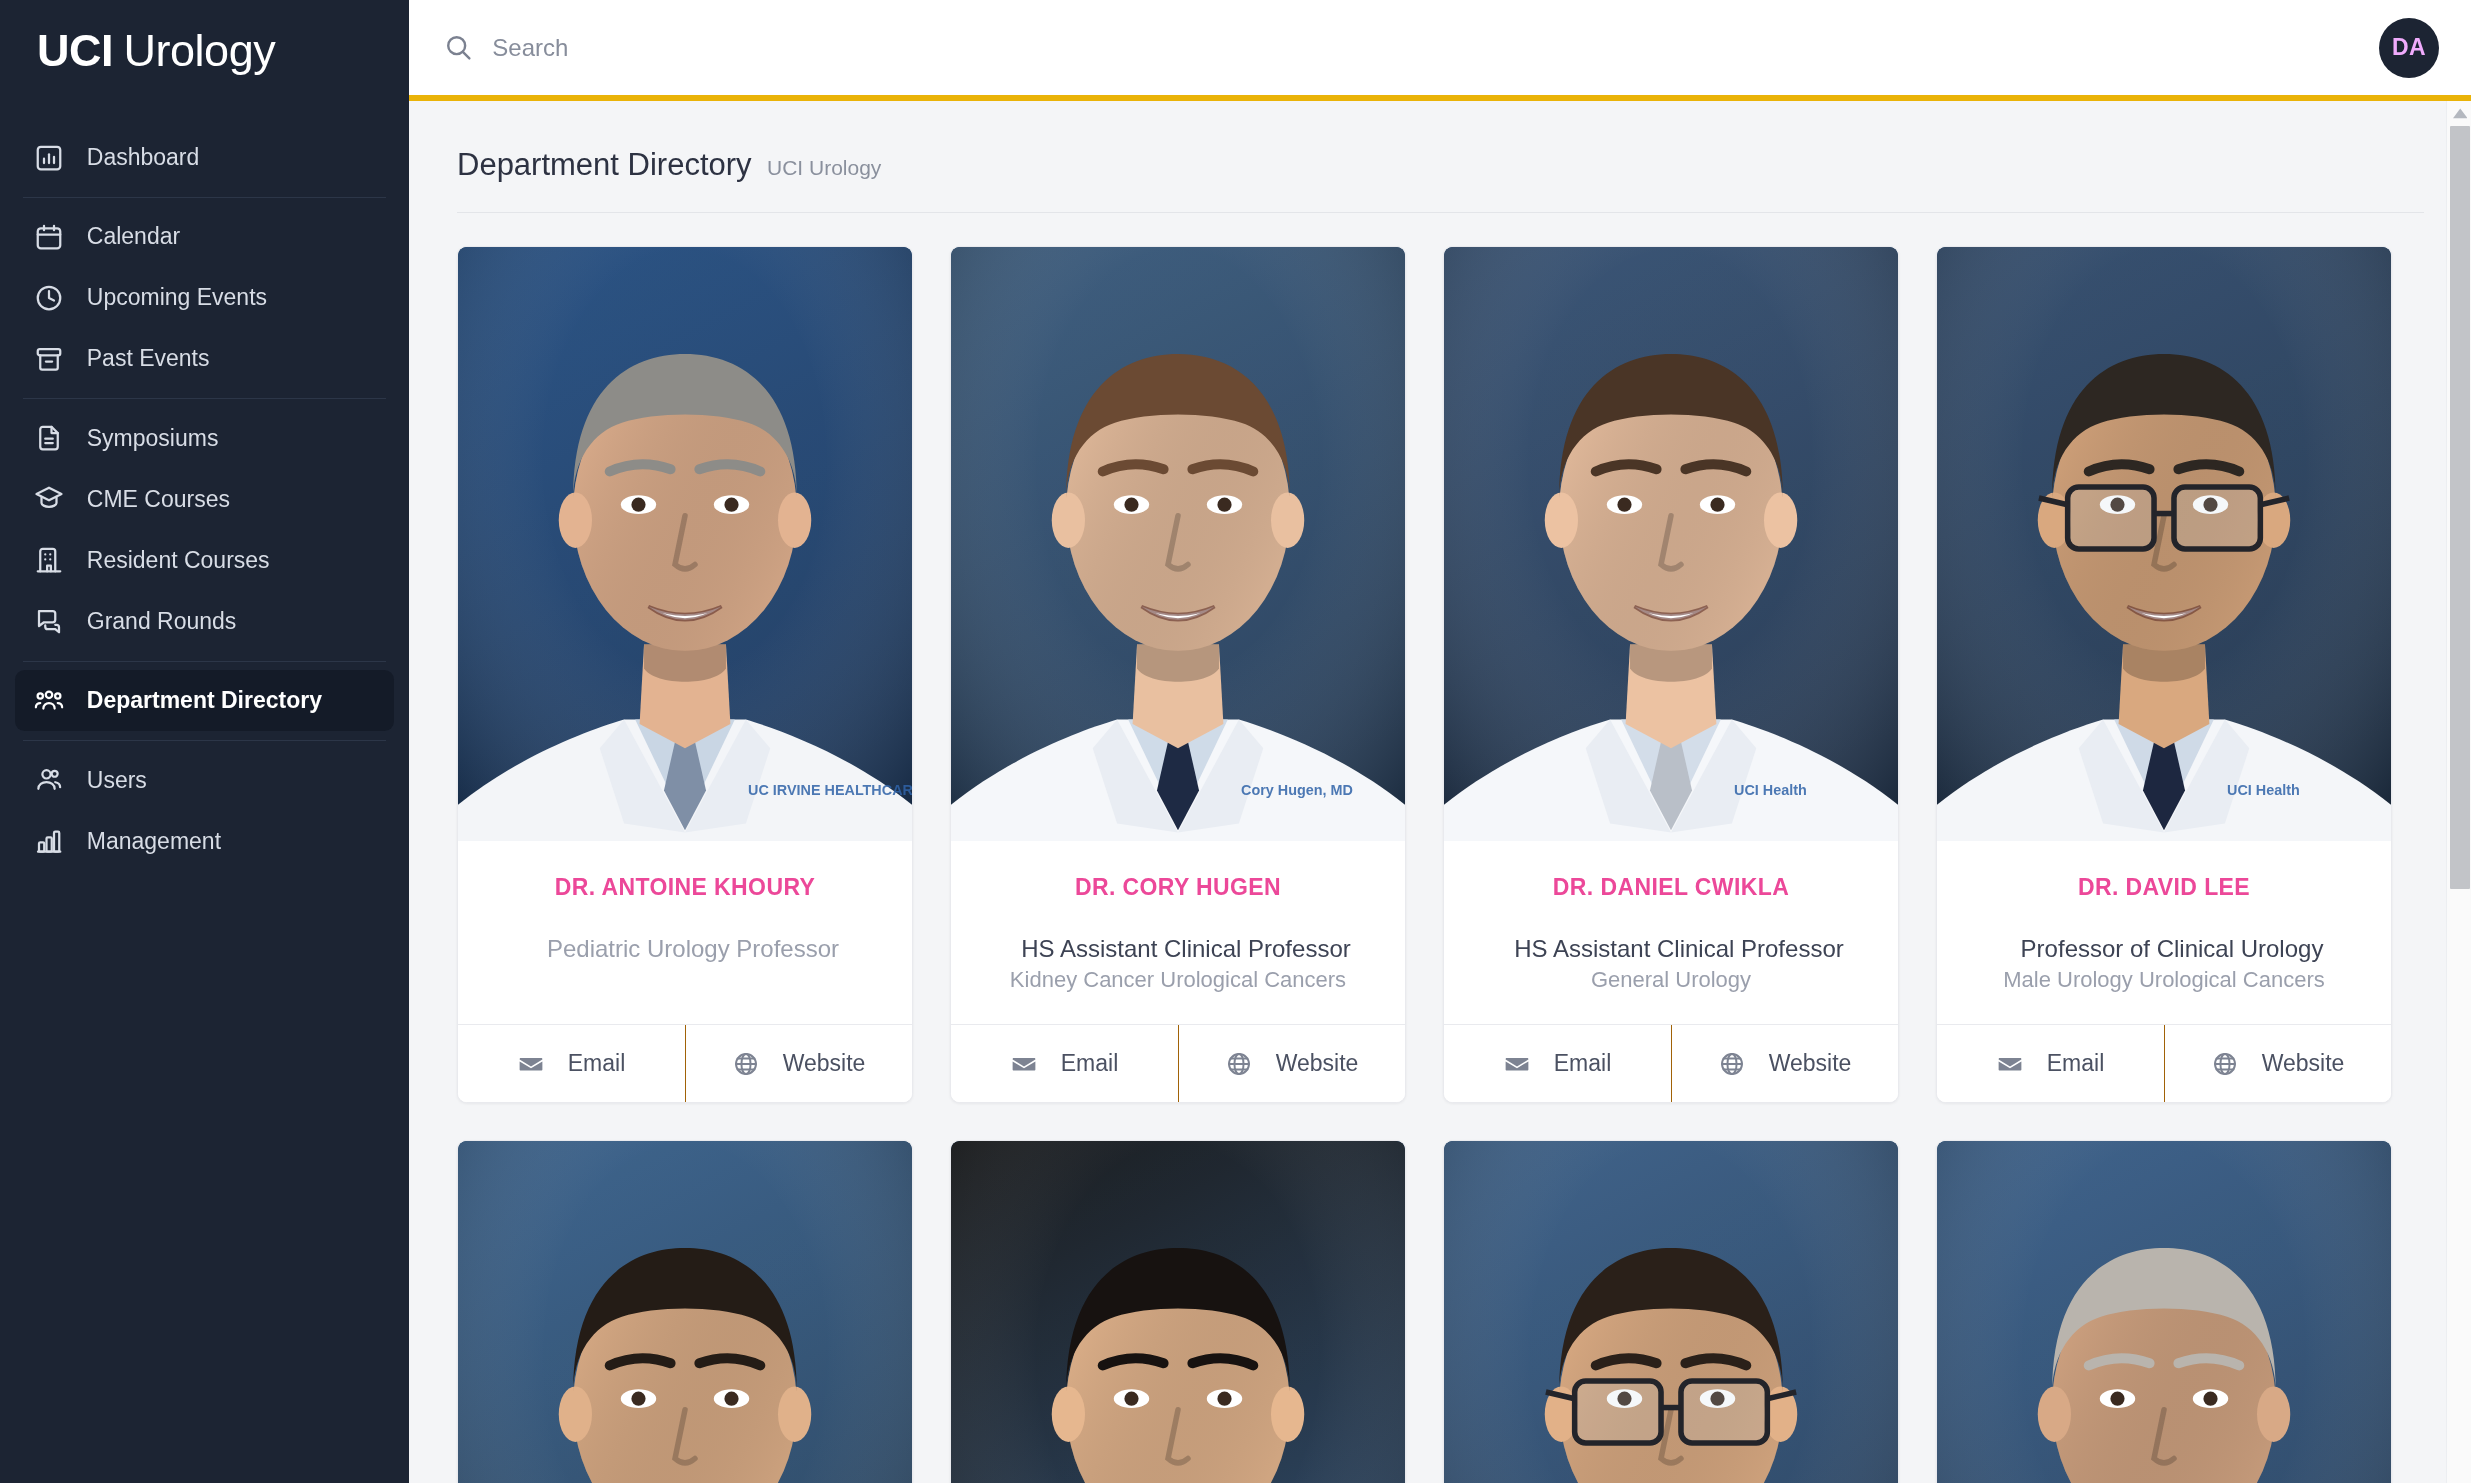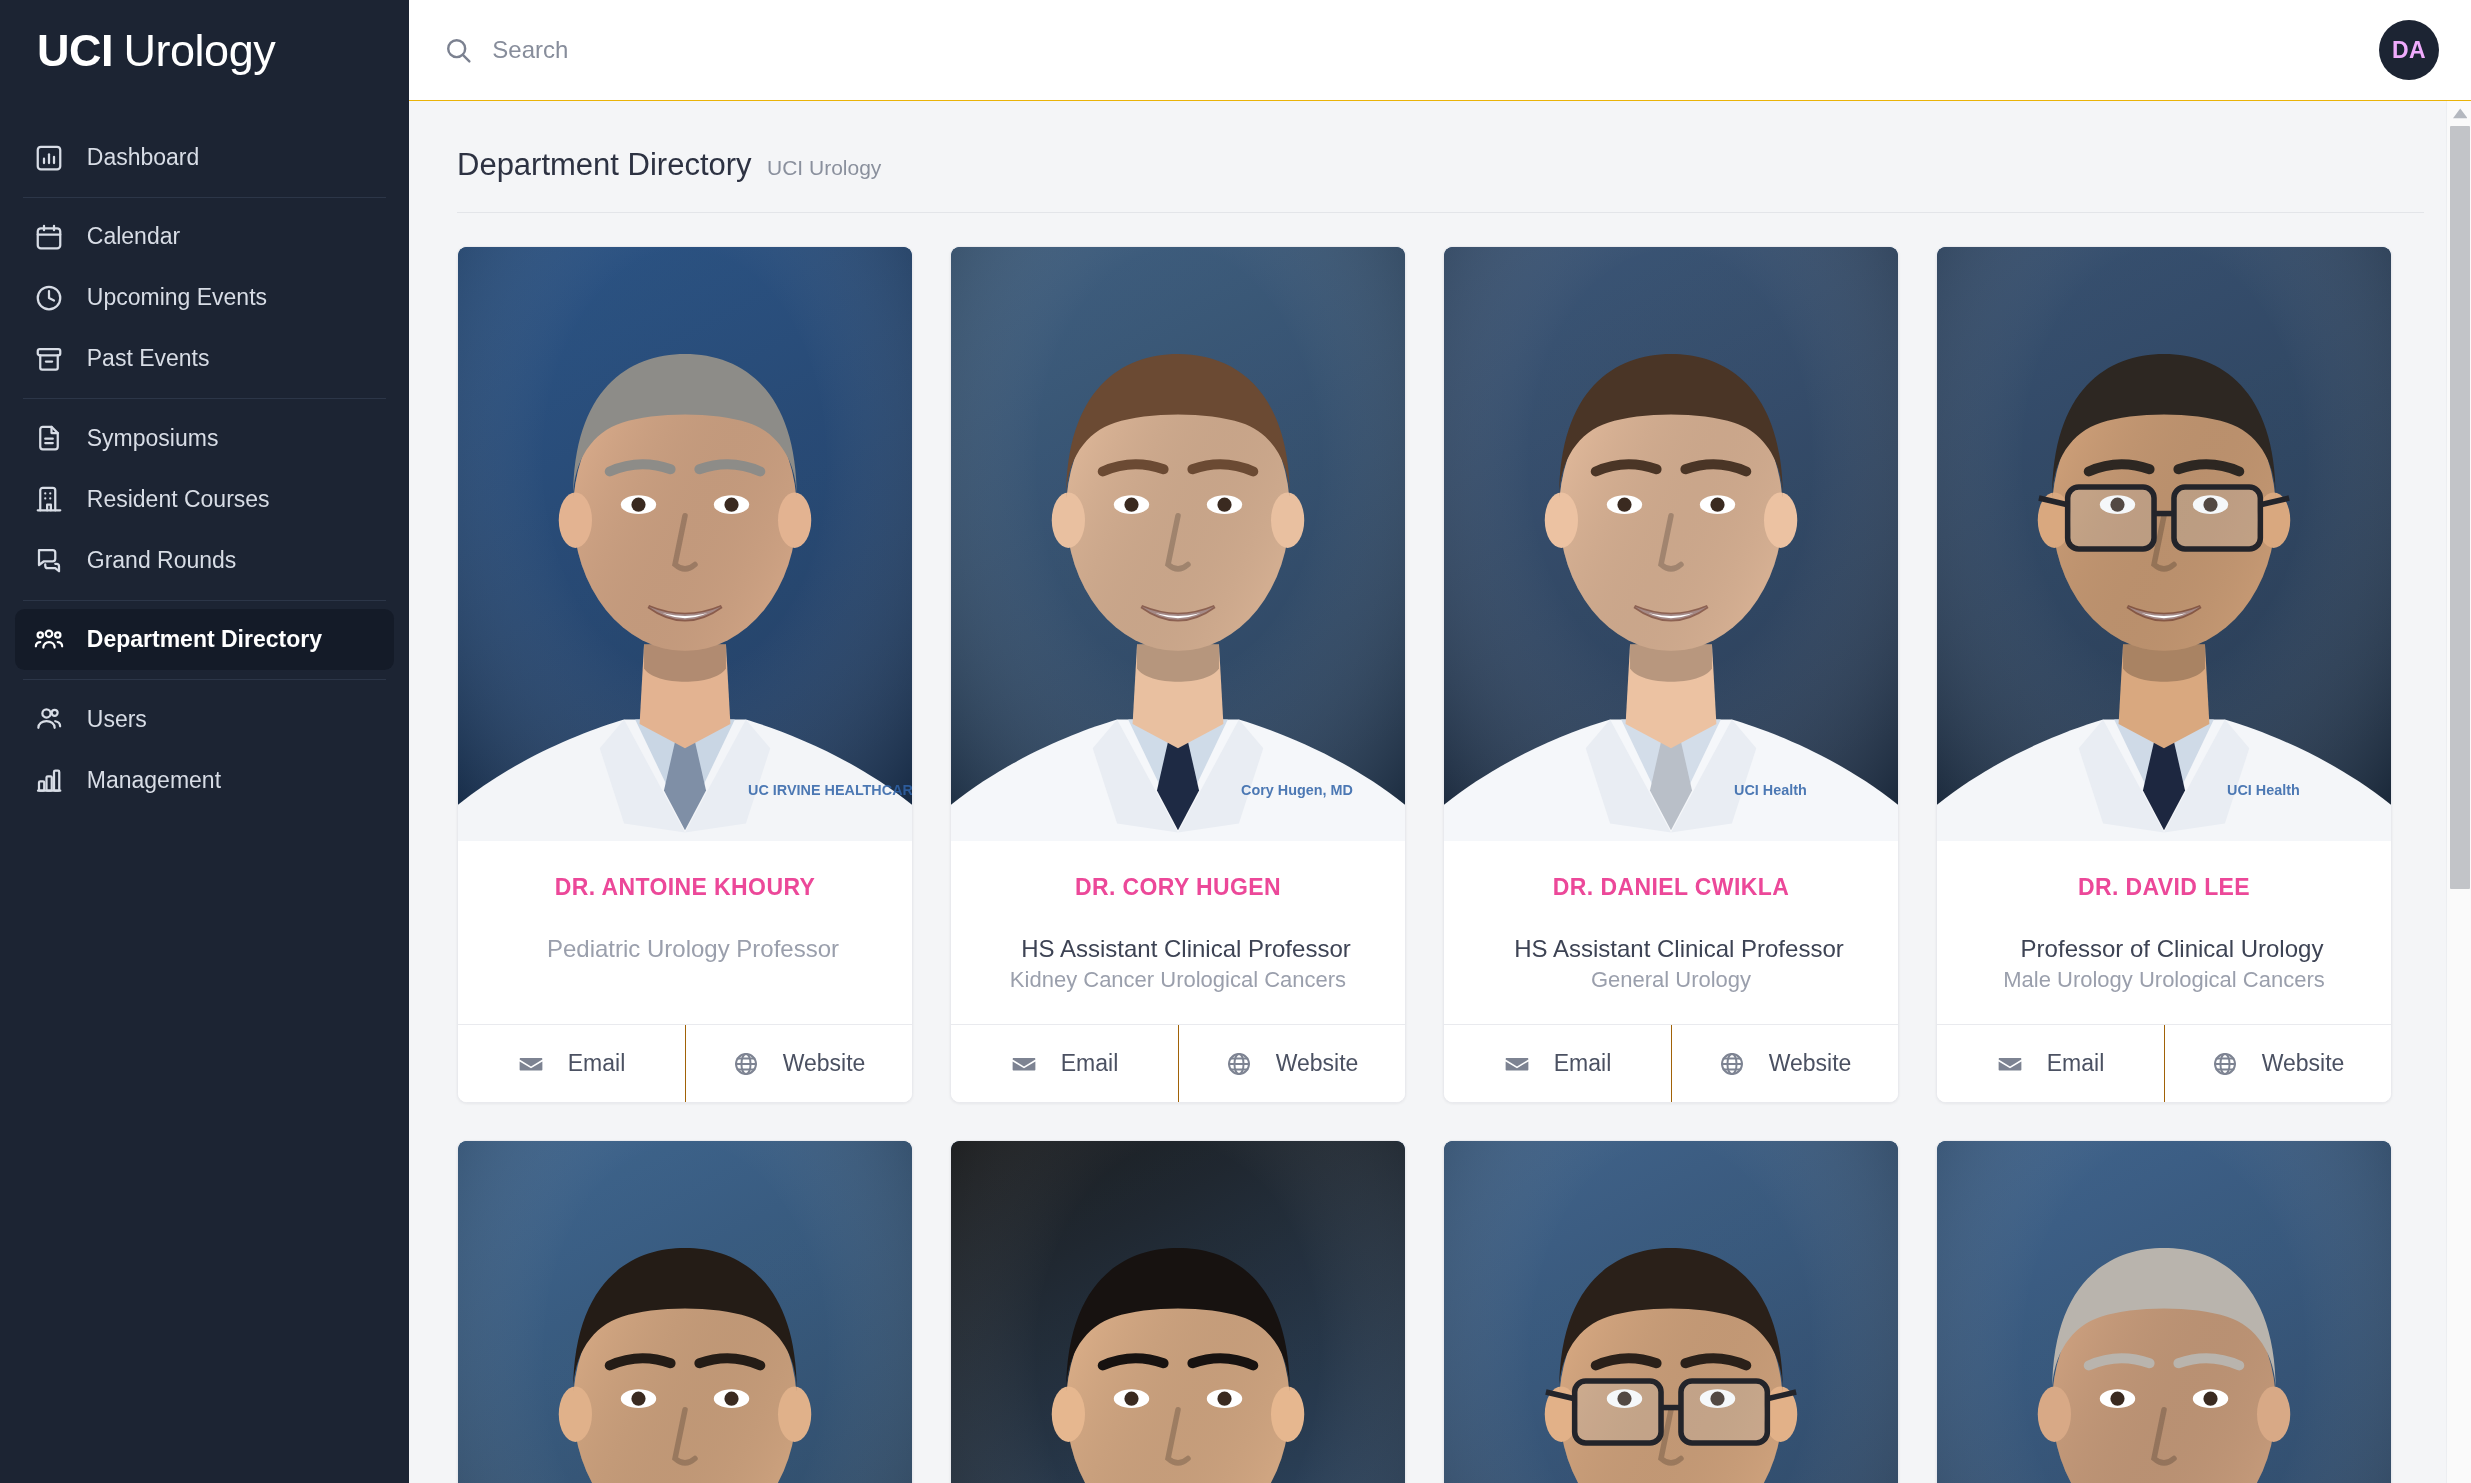--- a/index.html
+++ b/index.html
@@ -60,21 +60,21 @@
     flex: 1 1 auto; height: 1483px;
     display: flex; flex-direction: column;
     background: #ffffff;
     position: relative;
     overflow: hidden;
   }
 
   .topbar {
     height: 101px; flex: 0 0 101px;
     background: #ffffff;
-    border-bottom: 1px solid #eab308;
+    border-bottom: 6px solid #eab308;
     display: flex; align-items: center;
     padding: 0 33px 0 35px;
   }
   .search-wrap { display: flex; align-items: center; gap: 19.3px; flex: 1 1 auto; }
   .search-ico { width: 29px; height: 29px; flex: 0 0 29px; color: #7b8190; }
   .search-ico svg { width: 29px; height: 29px; display: block; }
   .search-input {
     border: none; outline: none; background: transparent;
     font-family: "Liberation Sans", sans-serif;
     font-size: 24px; color: #3a4050;
@@ -236,20 +236,29 @@
           <div class="nav-item">
             <span class="nav-ico">
               <svg viewBox="0 0 24 24" fill="none" stroke="currentColor" stroke-width="1.8" stroke-linecap="round" stroke-linejoin="round">
                 <path d="M14 3H7a2 2 0 0 0-2 2v14a2 2 0 0 0 2 2h10a2 2 0 0 0 2-2V8z"></path>
                 <polyline points="14,3 14,8 19,8"></polyline>
                 <line x1="9" y1="12.5" x2="15" y2="12.5"></line>
                 <line x1="9" y1="16" x2="15" y2="16"></line>
               </svg>
             </span>
             <span class="nav-label">Symposiums</span>
+          </div>
+          <div class="nav-item">
+            <span class="nav-ico">
+              <svg viewBox="0 0 24 24" fill="none" stroke="currentColor" stroke-width="1.8" stroke-linecap="round" stroke-linejoin="round">
+                <path d="M12 3 L22 8 L12 13 L2 8 Z"></path>
+                <path d="M6 10.2v5c0 1.6 2.7 3 6 3s6-1.4 6-3v-5"></path>
+              </svg>
+            </span>
+            <span class="nav-label">CME Courses</span>
           </div>
           <div class="nav-item">
             <span class="nav-ico">
               <svg viewBox="0 0 24 24" fill="none" stroke="currentColor" stroke-width="1.8" stroke-linecap="round" stroke-linejoin="round">
                 <path d="M5 21V5a2 2 0 0 1 2-2h8a2 2 0 0 1 2 2v16"></path>
                 <line x1="3" y1="21" x2="21" y2="21"></line>
                 <line x1="9" y1="7.5" x2="9.01" y2="7.5"></line>
                 <line x1="13" y1="7.5" x2="13.01" y2="7.5"></line>
                 <line x1="9" y1="11.5" x2="9.01" y2="11.5"></line>
                 <line x1="13" y1="11.5" x2="13.01" y2="11.5"></line>

